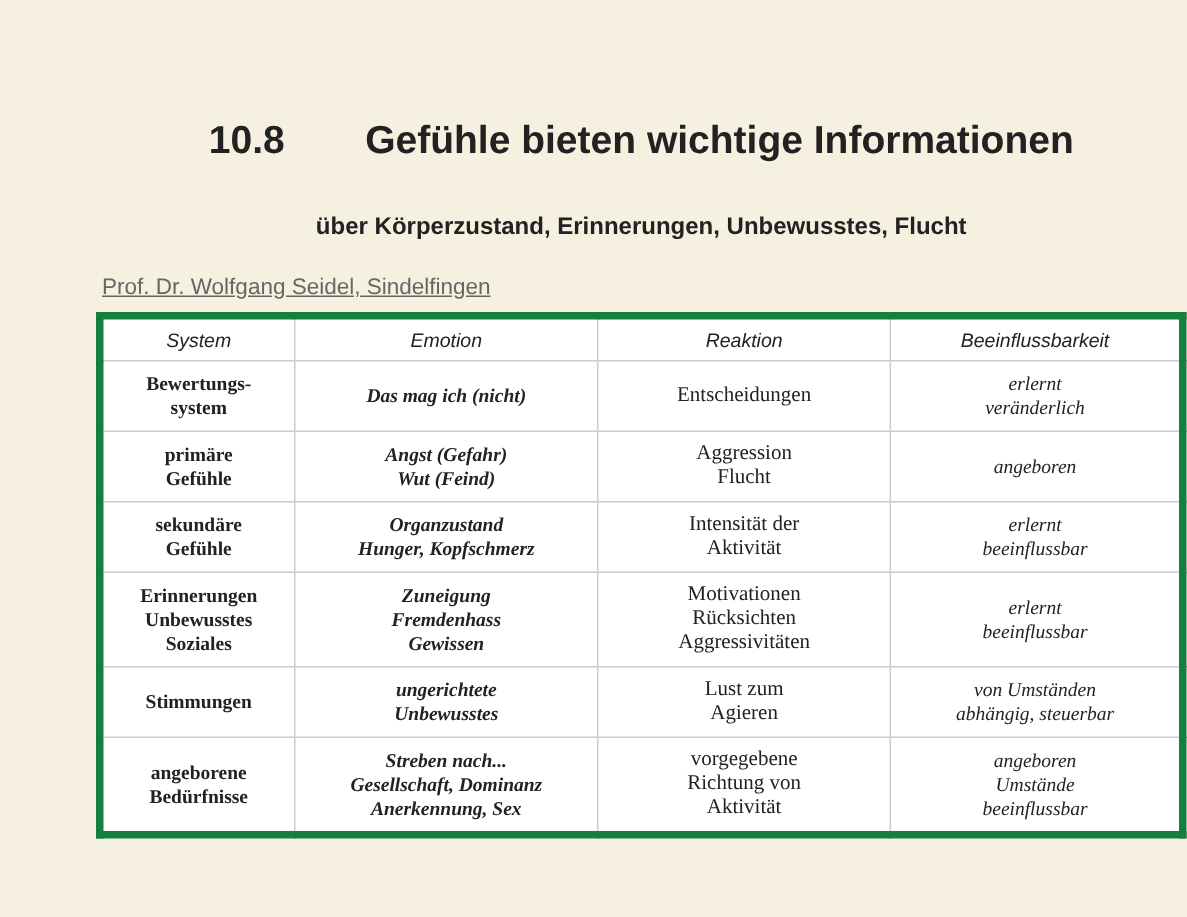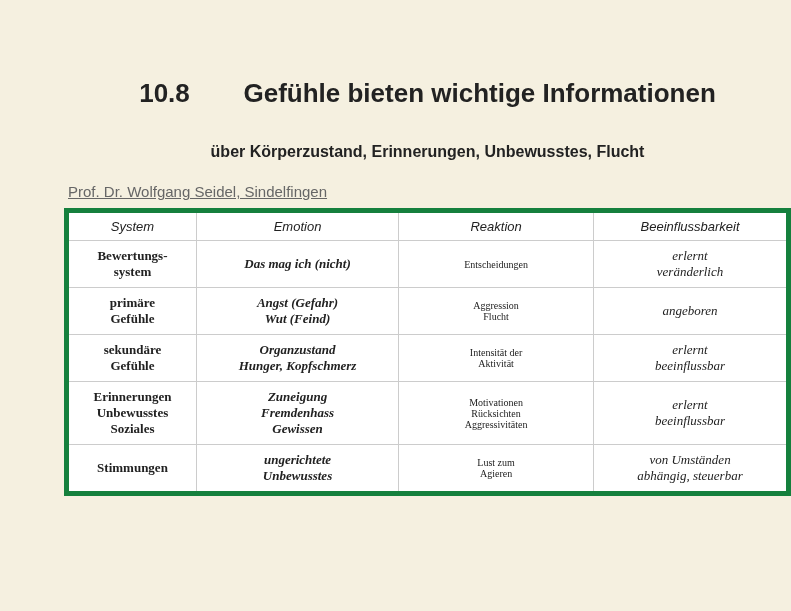--- a/index.html
+++ b/index.html
@@ -79,21 +79,21 @@
       width: 18%;
     }
     .col-emotion {
       font-weight: bold;
       font-style: italic;
       width: 28%;
       font-size: 13px;
     }
     .col-reaction {
       width: 27%;
-      font-size: 10px;
+      font-size: 14px;
     }
     .col-influence {
       font-style: italic;
       width: 27%;
       font-size: 13px;
     }
     .th-system { width: 18%; }
     .th-emotion { width: 28%; }
     .th-reaction { width: 27%; }
     .th-influence { width: 27%; }
@@ -163,16 +163,29 @@
           </tr>
           <tr>
             <td class="col-system" style="white-space: pre-line;">Stimmungen</td>
             <td class="col-emotion" style="white-space: pre-line;">ungerichtete
 Unbewusstes</td>
             <td class="col-reaction" style="white-space: pre-line;">Lust zum
 Agieren</td>
             <td class="col-influence" style="white-space: pre-line;">von Umständen
 abhängig, steuerbar</td>
           </tr>
+          <tr>
+            <td class="col-system" style="white-space: pre-line;">angeborene
+Bedürfnisse</td>
+            <td class="col-emotion" style="white-space: pre-line;">Streben nach...
+Gesellschaft, Dominanz
+Anerkennung, Sex</td>
+            <td class="col-reaction" style="white-space: pre-line;">vorgegebene
+Richtung von
+Aktivität</td>
+            <td class="col-influence" style="white-space: pre-line;">angeboren
+Umstände
+beeinflussbar</td>
+          </tr>
         </tbody>
     </table>
   </div>
 </div>
 
 </body></html>

